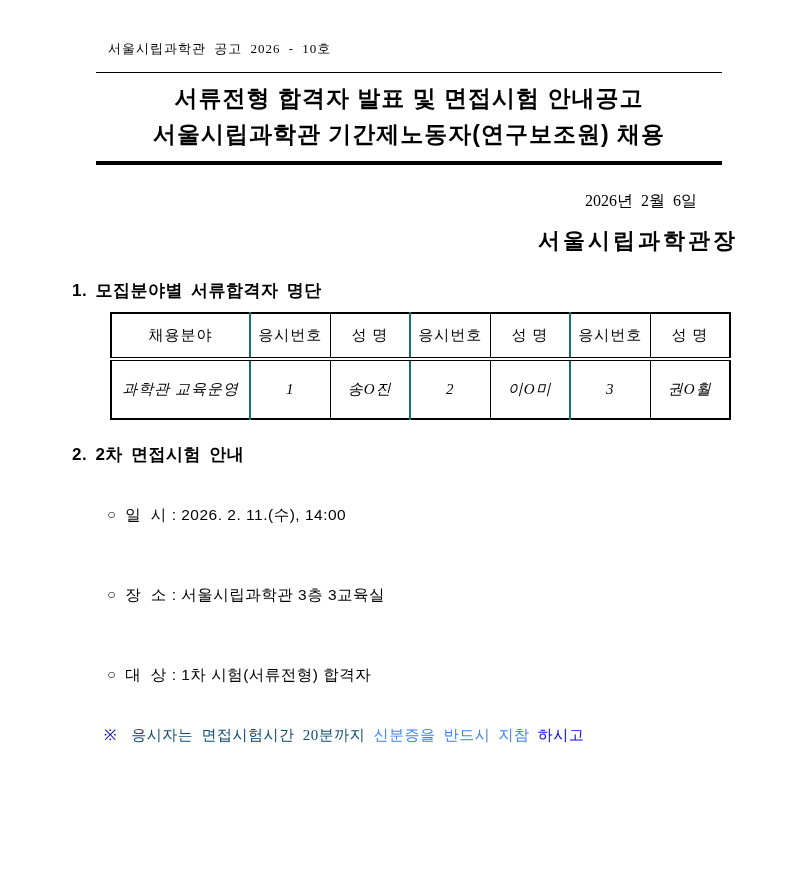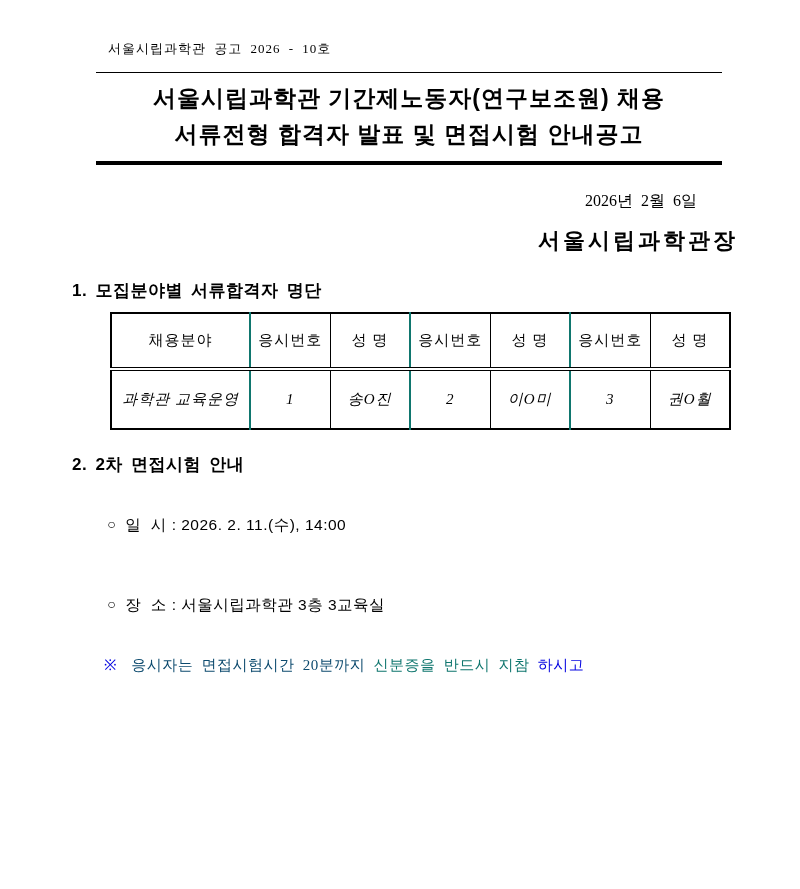--- a/index.html
+++ b/index.html
@@ -74,21 +74,21 @@
   }
   table.pass-table { border: 2px solid #000; }
   .pass-table th, .pass-table td {
     border-left: 1px solid #000;
     text-align: center;
     vertical-align: middle;
     font-weight: normal;
     white-space: pre-wrap;
     letter-spacing: 1px;
   }
-  .pass-table th { height: 56px; border-bottom: 4px double #000; }
+  .pass-table th { height: 46px; border-bottom: 4px double #000; }
   .pass-table td { height: 60px; font-style: italic; }
   .pass-table .c0 { width: 139px; }
   .pass-table .cw { width: 80px; }
   .pass-table .grp { border-left: 2px solid #0f766e; }
 
   .item, .ann {
     margin-left: 88px;
     font-family: "Liberation Sans", sans-serif;
     font-size: 15.5px;
     letter-spacing: 0.5px;
@@ -116,22 +116,22 @@
 </head>
 <body>
 
 <div class="page">
 
   <div class="notice-no">서울시립과학관 공고 2026 - 10호</div>
 
   <div class="rule thin"></div>
 
   <div class="title">
+    <div>서류전형 합격자 발표 및 면접시험 안내공고</div>
     <div>서울시립과학관 기간제노동자(연구보조원) 채용</div>
-    <div>서류전형 합격자 발표 및 면접시험 안내공고</div>
   </div>
 
   <div class="rule thick"></div>
 
 
   <div class="date-line">2026년 2월 6일</div>
   <div class="signer-line">서울시립과학관장</div>
 
   <h2 class="sec-h">1. 모집분야별 서류합격자 명단</h2>
 
@@ -161,21 +161,24 @@
   </table>
 
   <h2 class="sec-h s2">2. 2차 면접시험 안내</h2>
 
   <div class="item first">
     <span class="bullet">○</span><span>일  시</span><span class="sep"> : </span><span>2026. 2. 11.(수), 14:00</span>
   </div>
   <div class="item">
     <span class="bullet">○</span><span>장  소</span><span class="sep"> : </span><span>서울시립과학관 3층 3교육실</span>
   </div>
+  <div class="item">
+    <span class="bullet">○</span><span>대  상</span><span class="sep"> : </span><span>1차 시험(서류전형) 합격자</span>
+  </div>
 
   <div class="note1">
     <span class="marker" style="color: rgb(0, 0, 224);">※</span>
     <span style="color: #0c4a6e;">응시자는 면접시험시간 20분까지</span>
-    <span style="color: #0f766e;">신분증을 반드시 지참</span>
+    <span style="color: #3b82f6;">신분증을 반드시 지참</span>
     <span style="color: rgb(0, 0, 224);">하시고</span>
   </div>
 
 </div>
 
 </body></html>

